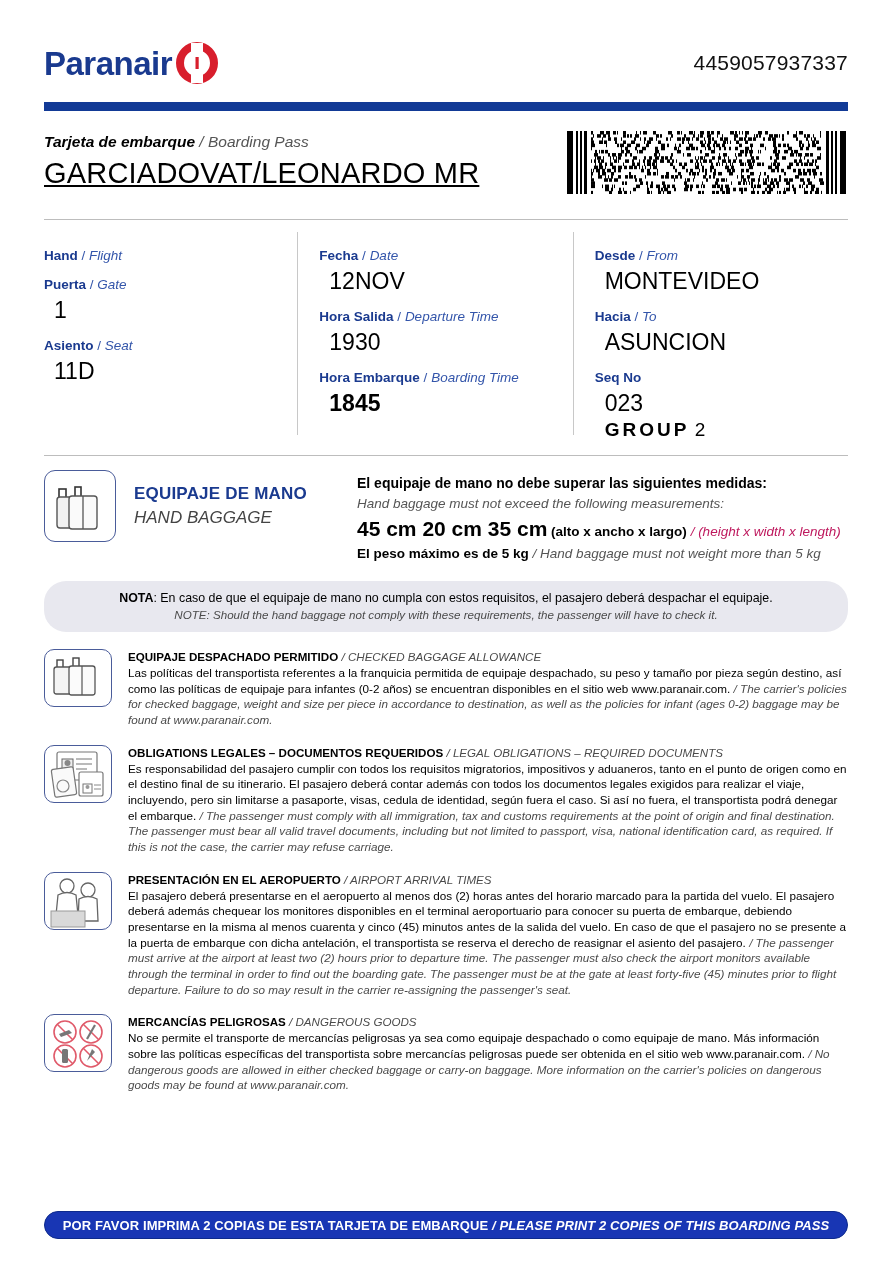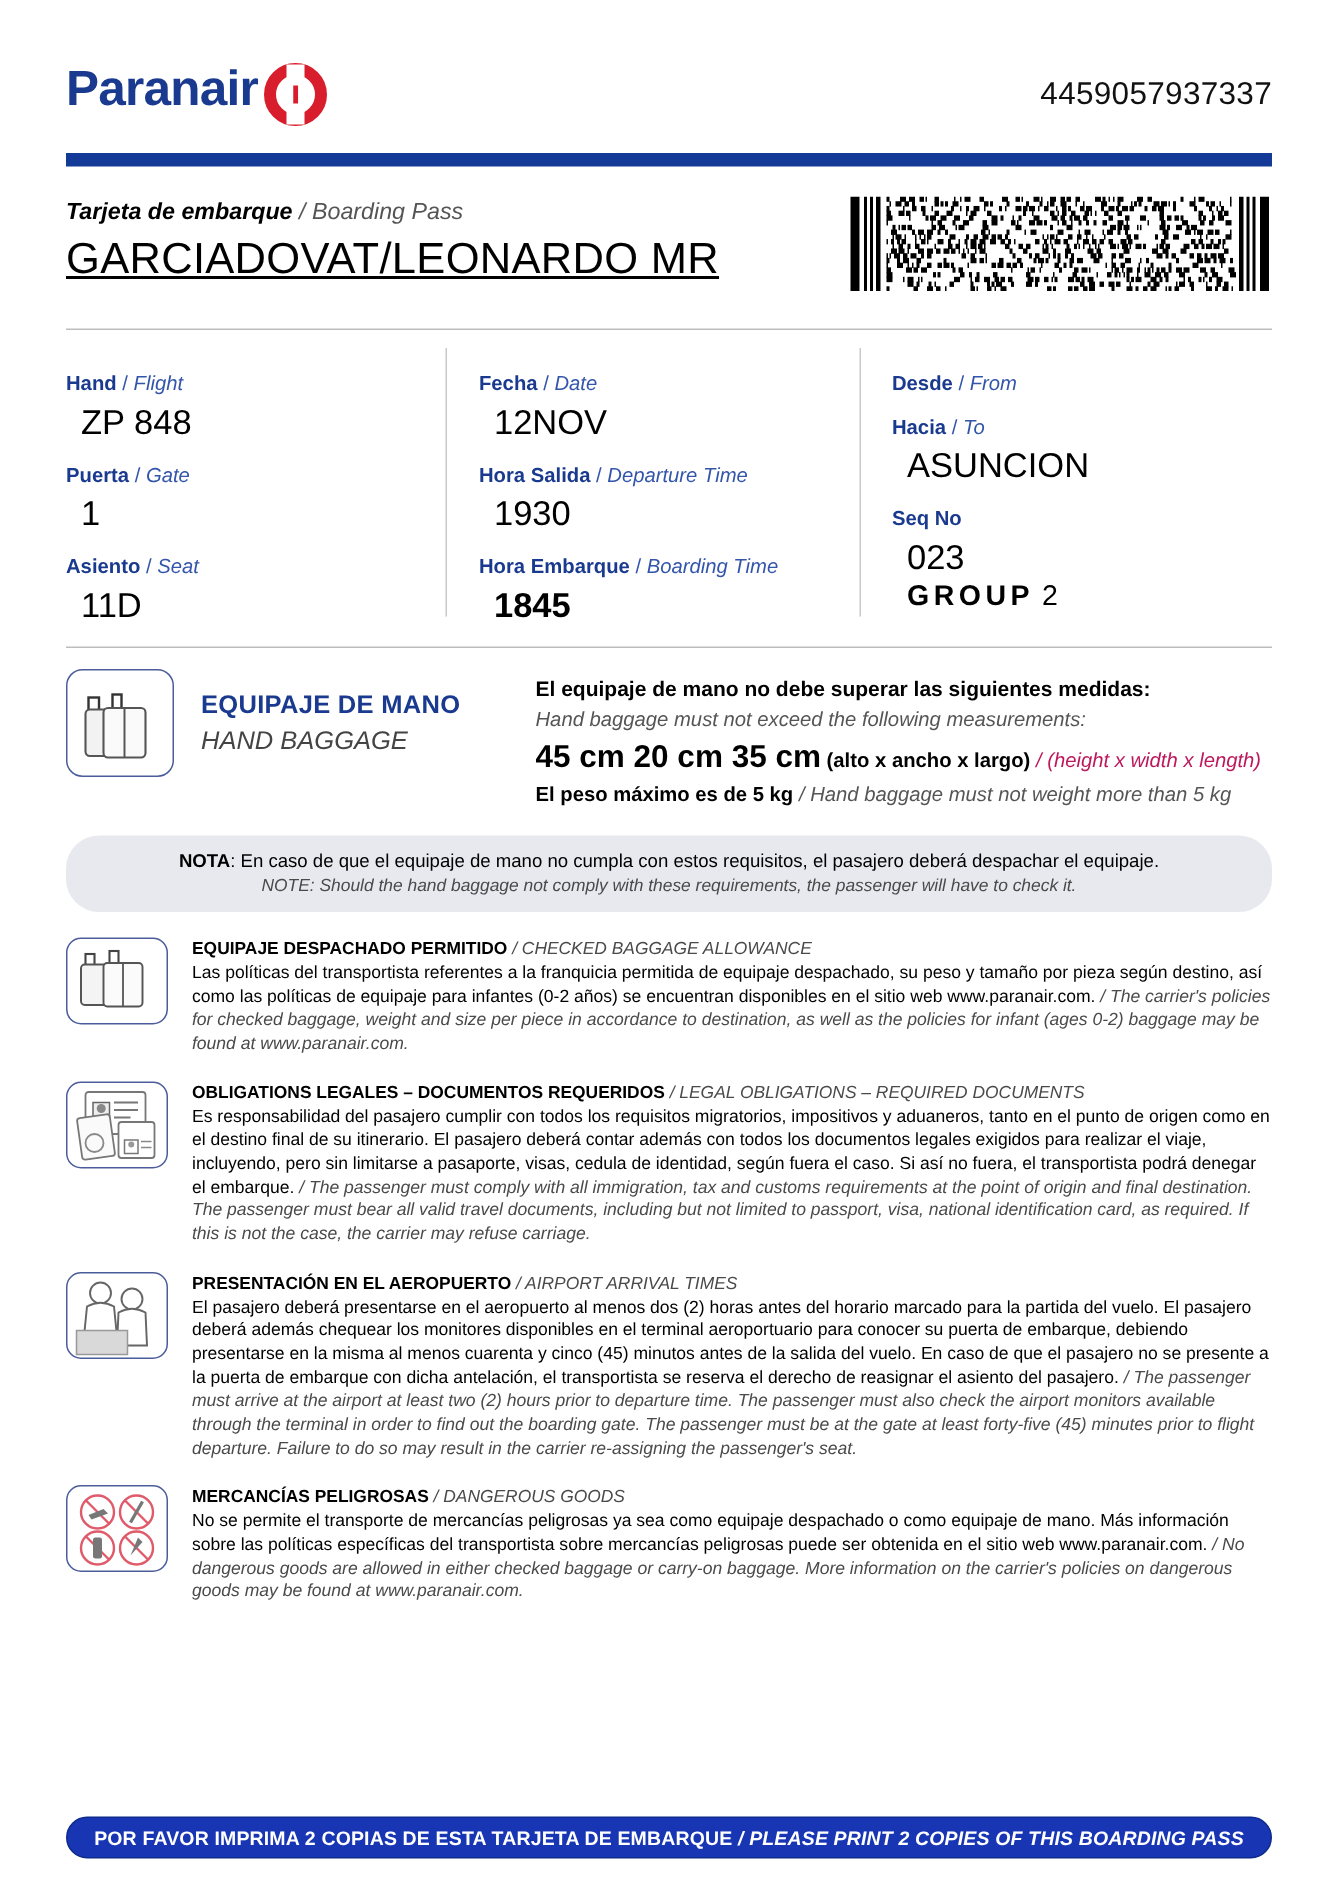--- a/index.html
+++ b/index.html
@@ -8,21 +8,21 @@
     background: #ffffff;
     font-family: "Liberation Sans", sans-serif;
     color: #000;
     overflow: hidden;
   }
   .page { position: relative; width: 892px; height: 1263px; padding: 0 44px; }
 
   
   .header { display: flex; align-items: center; justify-content: space-between;
             height: 62px; margin-top: 32px; }
-  .logo-wrap { display: flex; align-items: flex-start; gap: 4px; }
+  .logo-wrap { display: flex; align-items: center; gap: 4px; }
   .logo-text { font-size: 33px; font-weight: bold; color: #1a3a8f;
                letter-spacing: -0.5px; line-height: 1; }
   .logo-mark { width: 42px; height: 42px; position: relative; display: inline-block; }
   .ticket-no { font-size: 21px; color: #111; letter-spacing: 0.2px; }
 
   .bluebar { height: 9px; background: #123a96; margin-top: 8px; }
 
   
   .namerow { display: flex; justify-content: space-between; align-items: flex-start;
              padding-top: 18px; }
@@ -721,21 +721,20 @@
   </div>
 
   <div class="rule"></div>
 
   <div class="info">
 
     <div class="col">
       <div class="lbl">
         <span>Hand</span><span class="sep"> / </span><i>Flight</i>
       </div>
-      <div class="val">ZP  848</div>
 
       <div class="lbl">
         <span>Puerta</span><span class="sep"> / </span><i>Gate</i>
       </div>
       <div class="val">1</div>
 
       <div class="lbl">
         <span>Asiento</span><span class="sep"> / </span><i>Seat</i>
       </div>
       <div class="val">11D</div>
@@ -755,20 +754,21 @@
       <div class="lbl">
         <span>Hora Embarque</span><span class="sep"> / </span><i>Boarding Time</i>
       </div>
       <div class="val bold">1845</div>
     </div>
 
     <div class="col bordered">
       <div class="lbl">
         <span>Desde</span><span class="sep"> / </span><i>From</i>
       </div>
+      <div class="val">MONTEVIDEO</div>
 
       <div class="lbl">
         <span>Hacia</span><span class="sep"> / </span><i>To</i>
       </div>
       <div class="val">ASUNCION</div>
 
       <div class="lbl">Seq No</div>
       <div class="val">023</div>
       <div class="groupline">
         <b>GROUP</b> <span>2</span>

